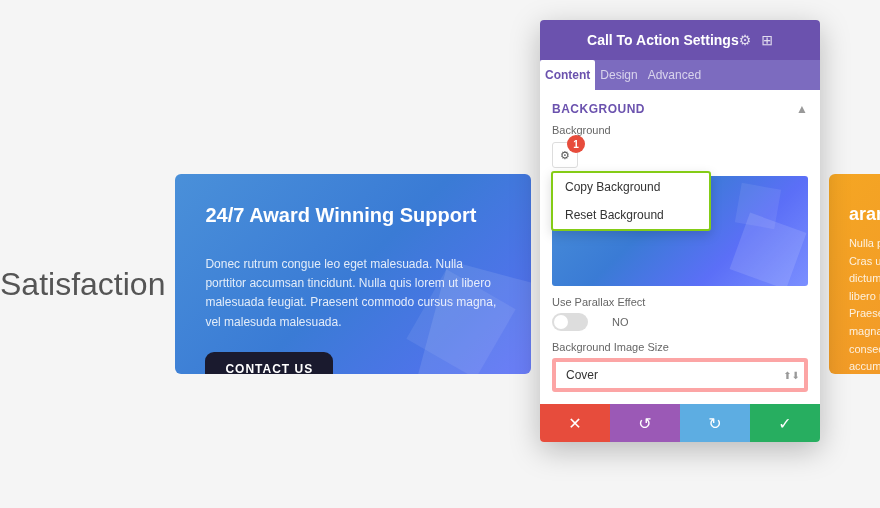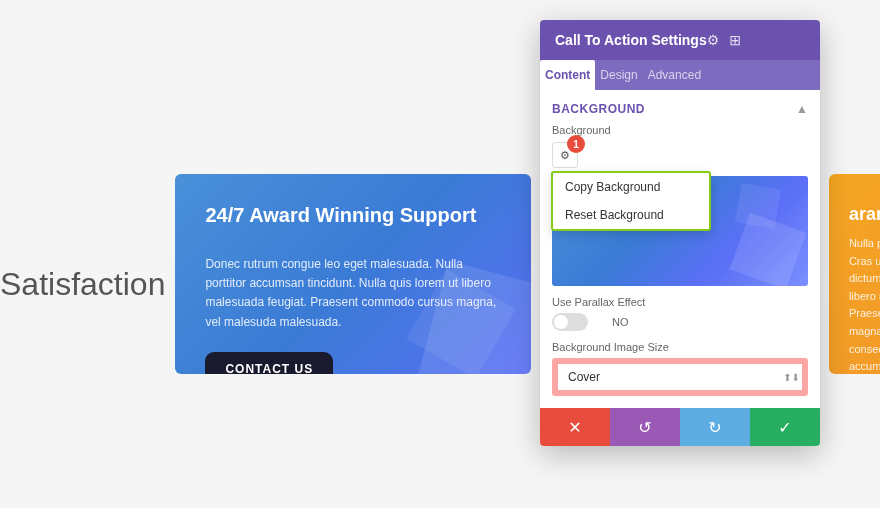--- a/index.html
+++ b/index.html
@@ -133,21 +133,21 @@
       border-radius: 4px;
       box-shadow: 0 8px 30px rgba(0,0,0,0.25);
       z-index: 100;
     }
 
     .panel-header {
       background: #6b52ae;
       padding: 12px 15px;
       display: flex;
       align-items: center;
-      justify-content: flex-start;
+      justify-content: center;
       border-radius: 4px 4px 0 0;
     }
 
     .panel-title {
       color: white;
       font-size: 14px;
       font-weight: 600;
     }
 
     .panel-header-icons {
@@ -364,21 +364,21 @@
     .action-btn.blue { background: #5dade2; color: white; }
     .action-btn.green { background: #27ae60; color: white; border-radius: 0 0 4px 0; }
 
     .select-wrapper {
       position: relative;
     }
 
     .select-wrapper select {
       width: 100%;
       padding: 6px 10px;
-      border: 6px solid #fca5a5;
+      border: 4px solid #fca5a5;
       border-radius: 3px;
       font-size: 12px;
       color: #333;
       background: white;
       appearance: none;
       cursor: pointer;
     }
 
     .select-arrow {
       position: absolute;

